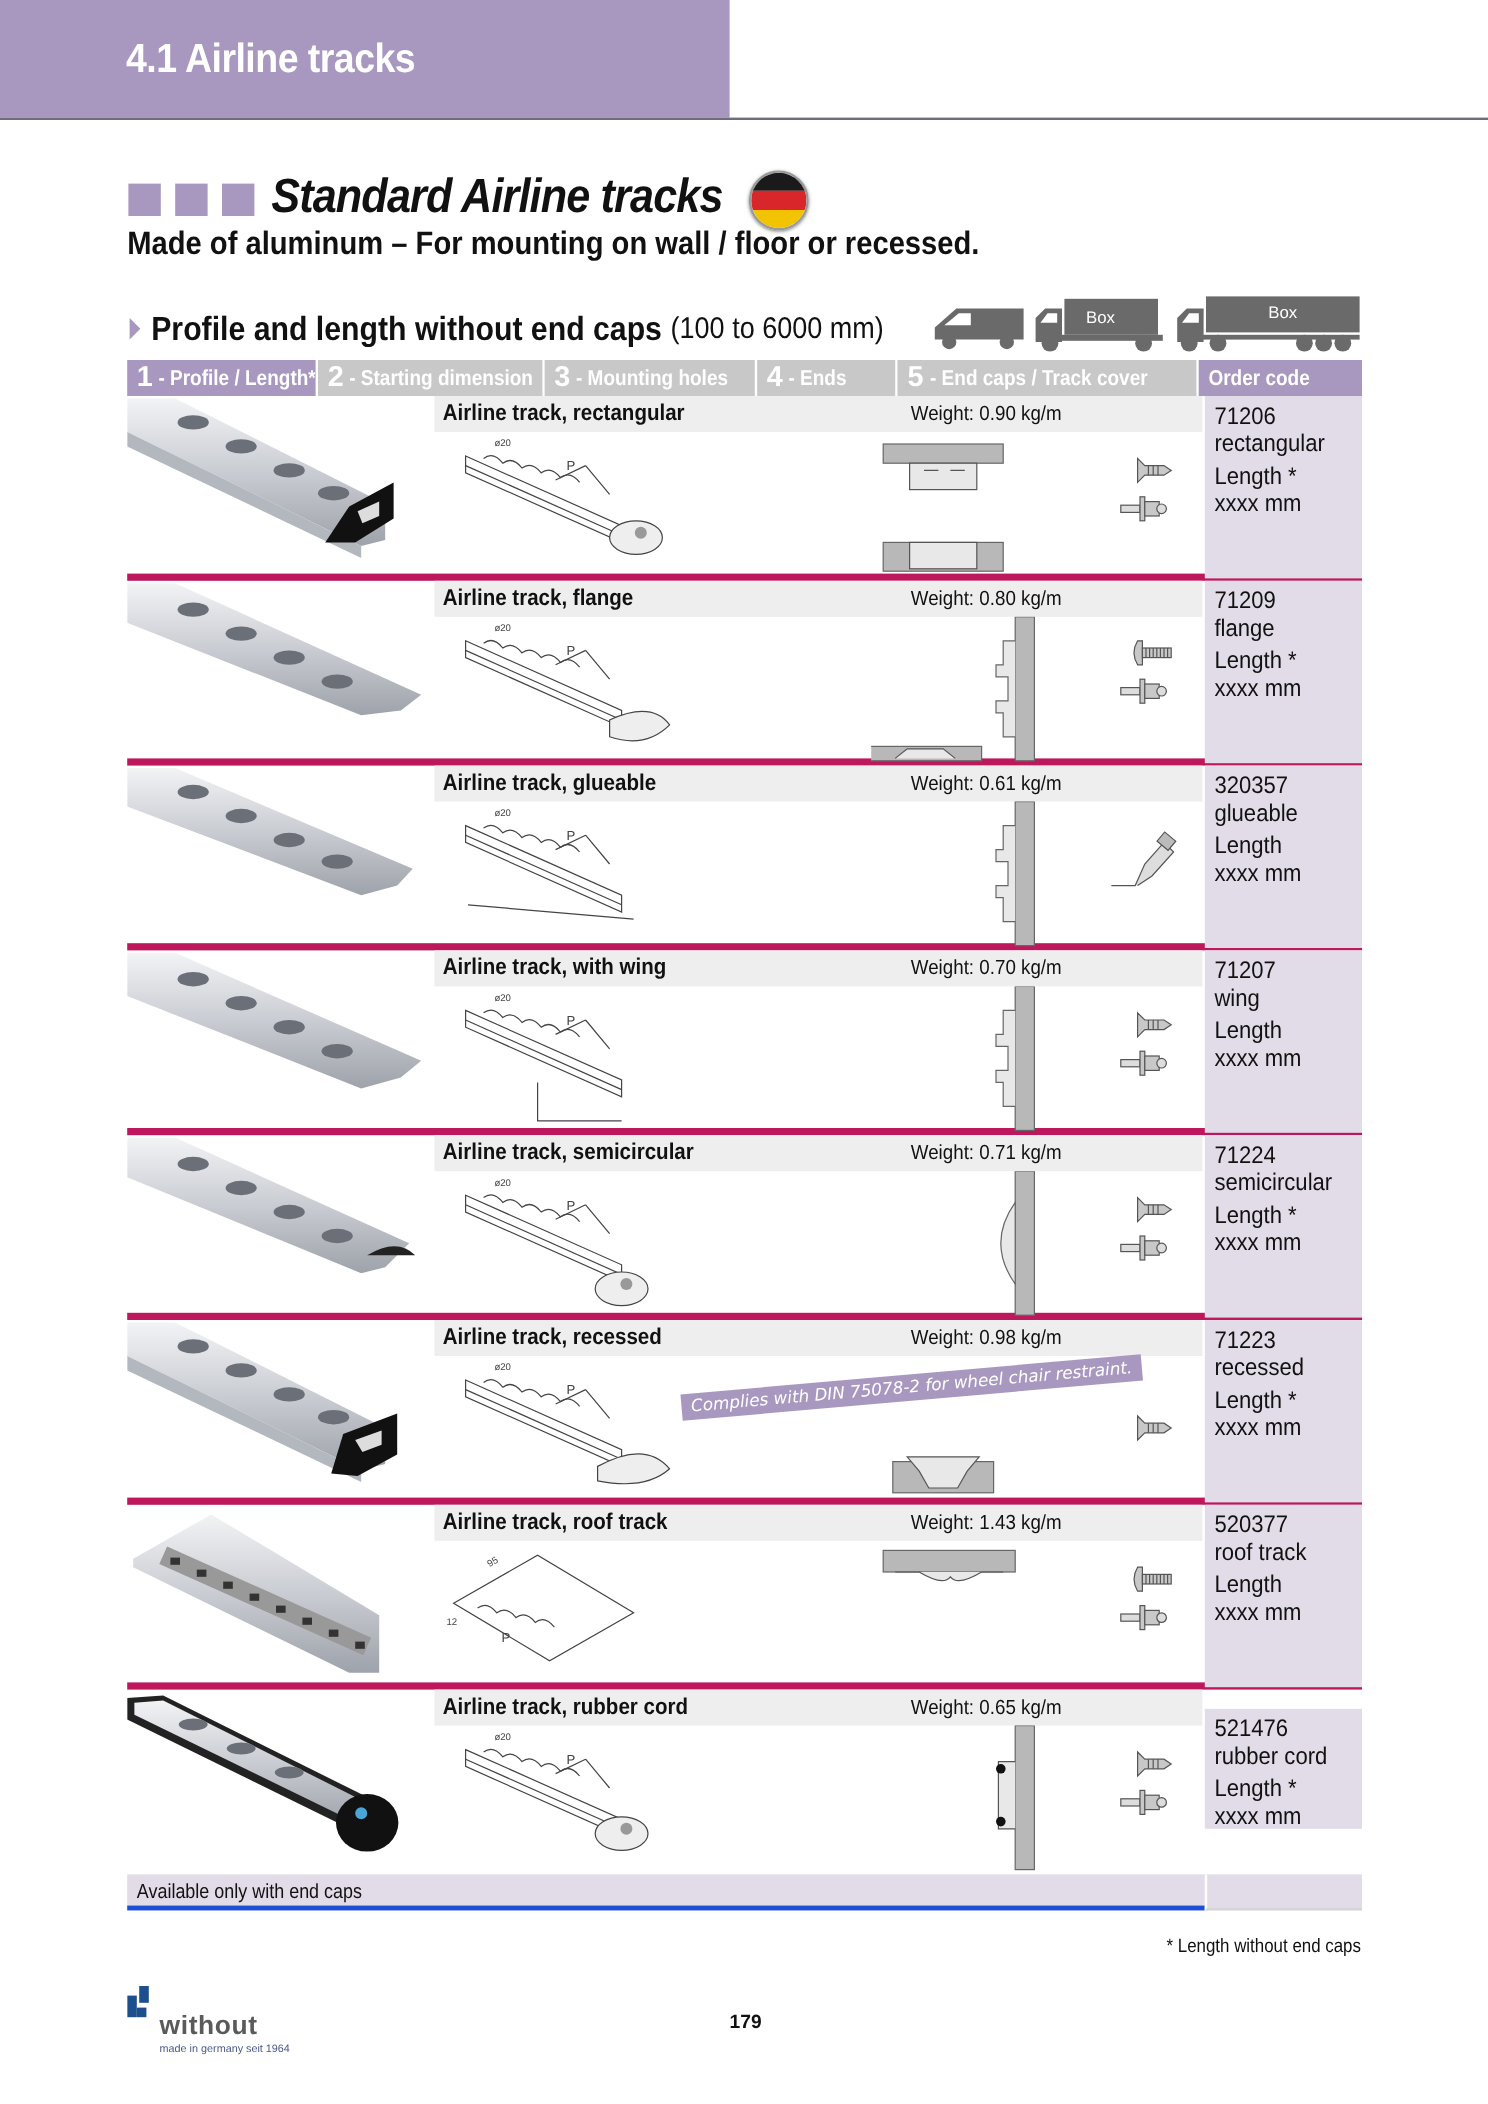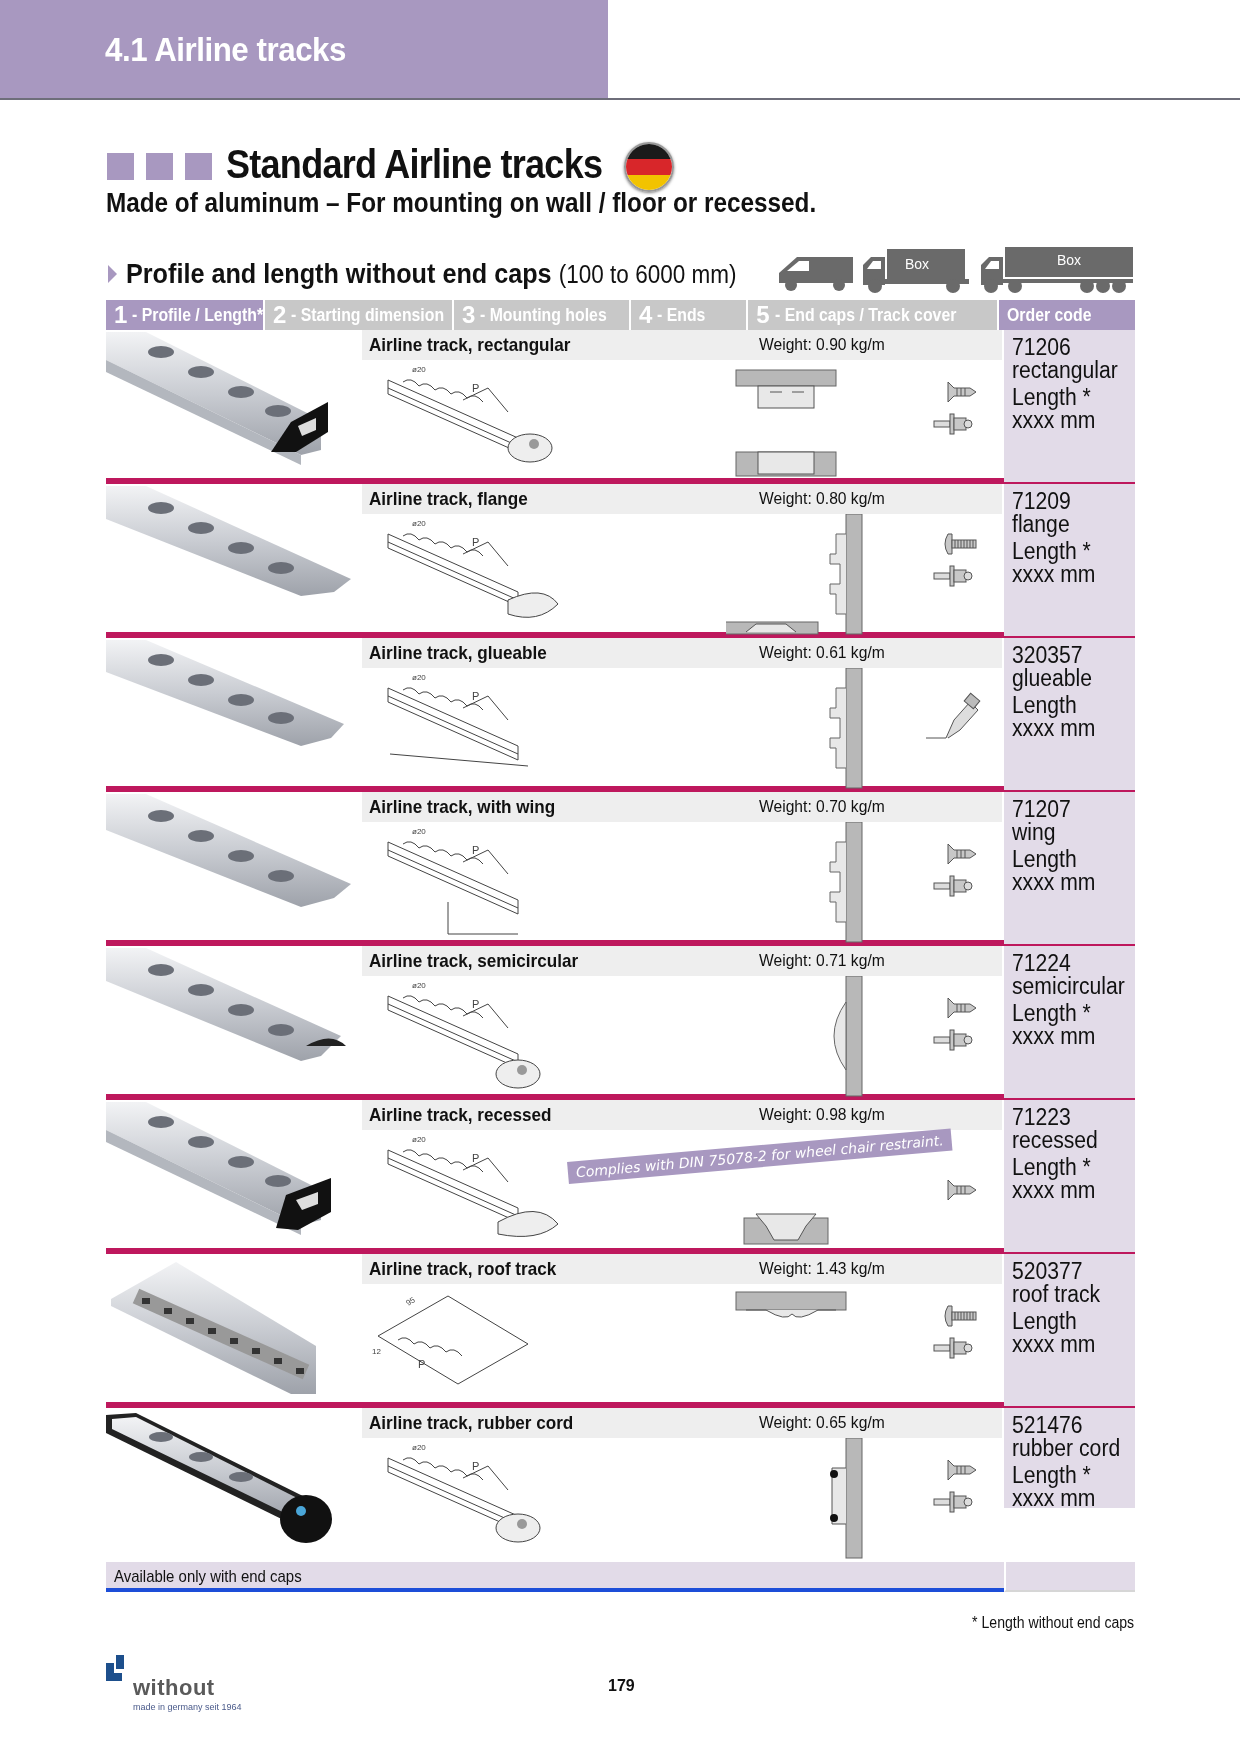--- a/index.html
+++ b/index.html
@@ -3,21 +3,21 @@
 <meta charset="utf-8">
 <style>
   * { box-sizing: border-box; margin: 0; padding: 0; }
   html, body { width: 1240px; height: 1753px; background: #fff; overflow: hidden; }
   body { font-family: "Liberation Sans", "DejaVu Sans", sans-serif; color: #111; position: relative; }
 
   .topbar { position: absolute; left: 0; top: 0; width: 608px; height: 98px; background: #a898c0; }
   .topbar-line { position: absolute; left: 0; top: 98px; width: 1240px; height: 2px; background: #6e6e7a; }
   .chapter-title { position: absolute; left: 105px; top: 30px; font-size: 34px; font-weight: bold; color: #fff; letter-spacing: -0.5px; transform: scaleX(0.92); transform-origin: left; }
 
-  .heading-row { position: absolute; left: 107px; top: 142px; display: flex; align-items: center; height: 44px; }
+  .heading-row { position: absolute; left: 107px; top: 142px; display: flex; align-items: center; height: 44px; font-style: italic; }
   .sq { width: 27px; height: 27px; background: #a898c0; margin-right: 12px; margin-top: 4px; }
   .main-title { font-size: 40px; font-weight: bold; letter-spacing: -0.8px; transform: scaleX(0.9); transform-origin: left; white-space: nowrap; margin-left: 2px; }
   .flag { position: absolute; left: 624px; top: 142px; width: 50px; height: 50px; border-radius: 50%; overflow: hidden; border: 2px solid #999; box-shadow: 0 1px 3px rgba(0,0,0,.5); }
   .flag div { height: 33.33%; }
   .subtitle { position: absolute; left: 106px; top: 188px; font-size: 27px; font-weight: bold; white-space: nowrap; transform: scaleX(0.9); transform-origin: left; }
 
   .section-head { position: absolute; left: 108px; top: 258px; display: flex; align-items: center; white-space: nowrap; transform: scaleX(0.9); transform-origin: left; }
   .tri { width: 0; height: 0; border-left: 10px solid #a898c0; border-top: 9px solid transparent; border-bottom: 9px solid transparent; margin-right: 10px; }
   .section-title { font-size: 28px; font-weight: bold; }
   .section-range { font-size: 25px; margin-left: 8px; }
@@ -33,21 +33,21 @@
 
   .rows { position: absolute; left: 106px; top: 330px; width: 1029px; }
   .row { position: relative; height: 154px; border-bottom: 6px solid #be185d; }
   .row .photo { position: absolute; left: 0; top: 0; width: 255px; height: 152px; }
   .row .namebar { position: absolute; left: 256px; top: 0; width: 640px; height: 30px; background: #eeeeee; }
   .row .name { position: absolute; left: 263px; top: 4px; font-size: 19px; font-weight: bold; white-space: nowrap; transform: scaleX(0.9); transform-origin: left; }
   .row .weight { position: absolute; left: 653px; top: 5px; font-size: 17px; white-space: nowrap; transform: scaleX(0.92); transform-origin: left; }
   .row .drawing { position: absolute; left: 262px; top: 30px; width: 200px; height: 122px; }
   .row .section-drawing { position: absolute; left: 620px; top: 30px; width: 160px; height: 122px; }
   .row .fasteners { position: absolute; left: 820px; top: 30px; width: 60px; height: 122px; }
-  .row .order-cell { position: absolute; left: 898px; top: 0; width: 131px; height: 152px; background: #e2dbe8; padding: 6px 0 0 8px; font-size: 23px; line-height: 23px; }
+  .row .order-cell { position: absolute; left: 898px; top: 0; width: 131px; height: 152px; background: #e2dbe8; padding: 6px 0 0 8px; font-size: 20px; line-height: 23px; }
   .order-cell .code, .order-cell .variant { display: block; transform: scaleX(0.92); transform-origin: left; white-space: nowrap; }
   .order-cell .len { display: block; margin-top: 4px; transform: scaleX(0.92); transform-origin: left; white-space: nowrap; }
   .order-cell .mm { display: block; transform: scaleX(0.92); transform-origin: left; white-space: nowrap; }
 
   .din-note { position: absolute; left: 462px; top: 62px; background: #a898c0; color: #fff; font-family: "DejaVu Sans", sans-serif; font-style: italic; font-size: 14px; padding: 3px 8px; transform: rotate(-5deg); transform-origin: left; white-space: nowrap; }
 
   .footer-bar { position: absolute; left: 106px; top: 1562px; width: 898px; height: 30px; background: #e2dbe8; padding: 5px 0 0 8px; font-size: 17px; border-bottom: 4px solid #1d4ed8; }
   .footer-bar span { display: inline-block; transform: scaleX(0.88); transform-origin: left; }
   .order-tail { position: absolute; left: 1004px; top: 1562px; width: 131px; height: 30px; background: #e2dbe8; border-bottom: 2px solid #d6d6d6; border-left: 2px solid #fff; }
 
@@ -450,21 +450,21 @@
     <svg class="section-drawing" viewBox="0 0 160 122">
       <rect x="120" y="0" width="16" height="120" fill="#b8b8b8" stroke="#666"></rect>
       <path d="M120 30 L106 30 L106 86 L120 86" fill="#e8e8e8" stroke="#555"></path>
       <circle cx="108" cy="36" r="4" fill="#111"></circle>
         <circle cx="108" cy="80" r="4" fill="#111"></circle>
     </svg>
     <svg class="fasteners" viewBox="0 0 60 122">
       <use href="#cs-screw" x="14" y="22"></use>
       <use href="#rivet" x="8" y="54"></use>
     </svg>
-    <div class="order-cell" style="height:100px;">
+    <div class="order-cell" style="height:100px;margin-top:16px;">
       <span class="code">521476</span>
       <span class="variant">rubber cord</span>
       <span class="len">Length *</span>
       <span class="mm">xxxx mm</span>
     </div>
   </div>
 </div>
 
 <div class="footer-bar">
   <span>Available only with end caps</span>

